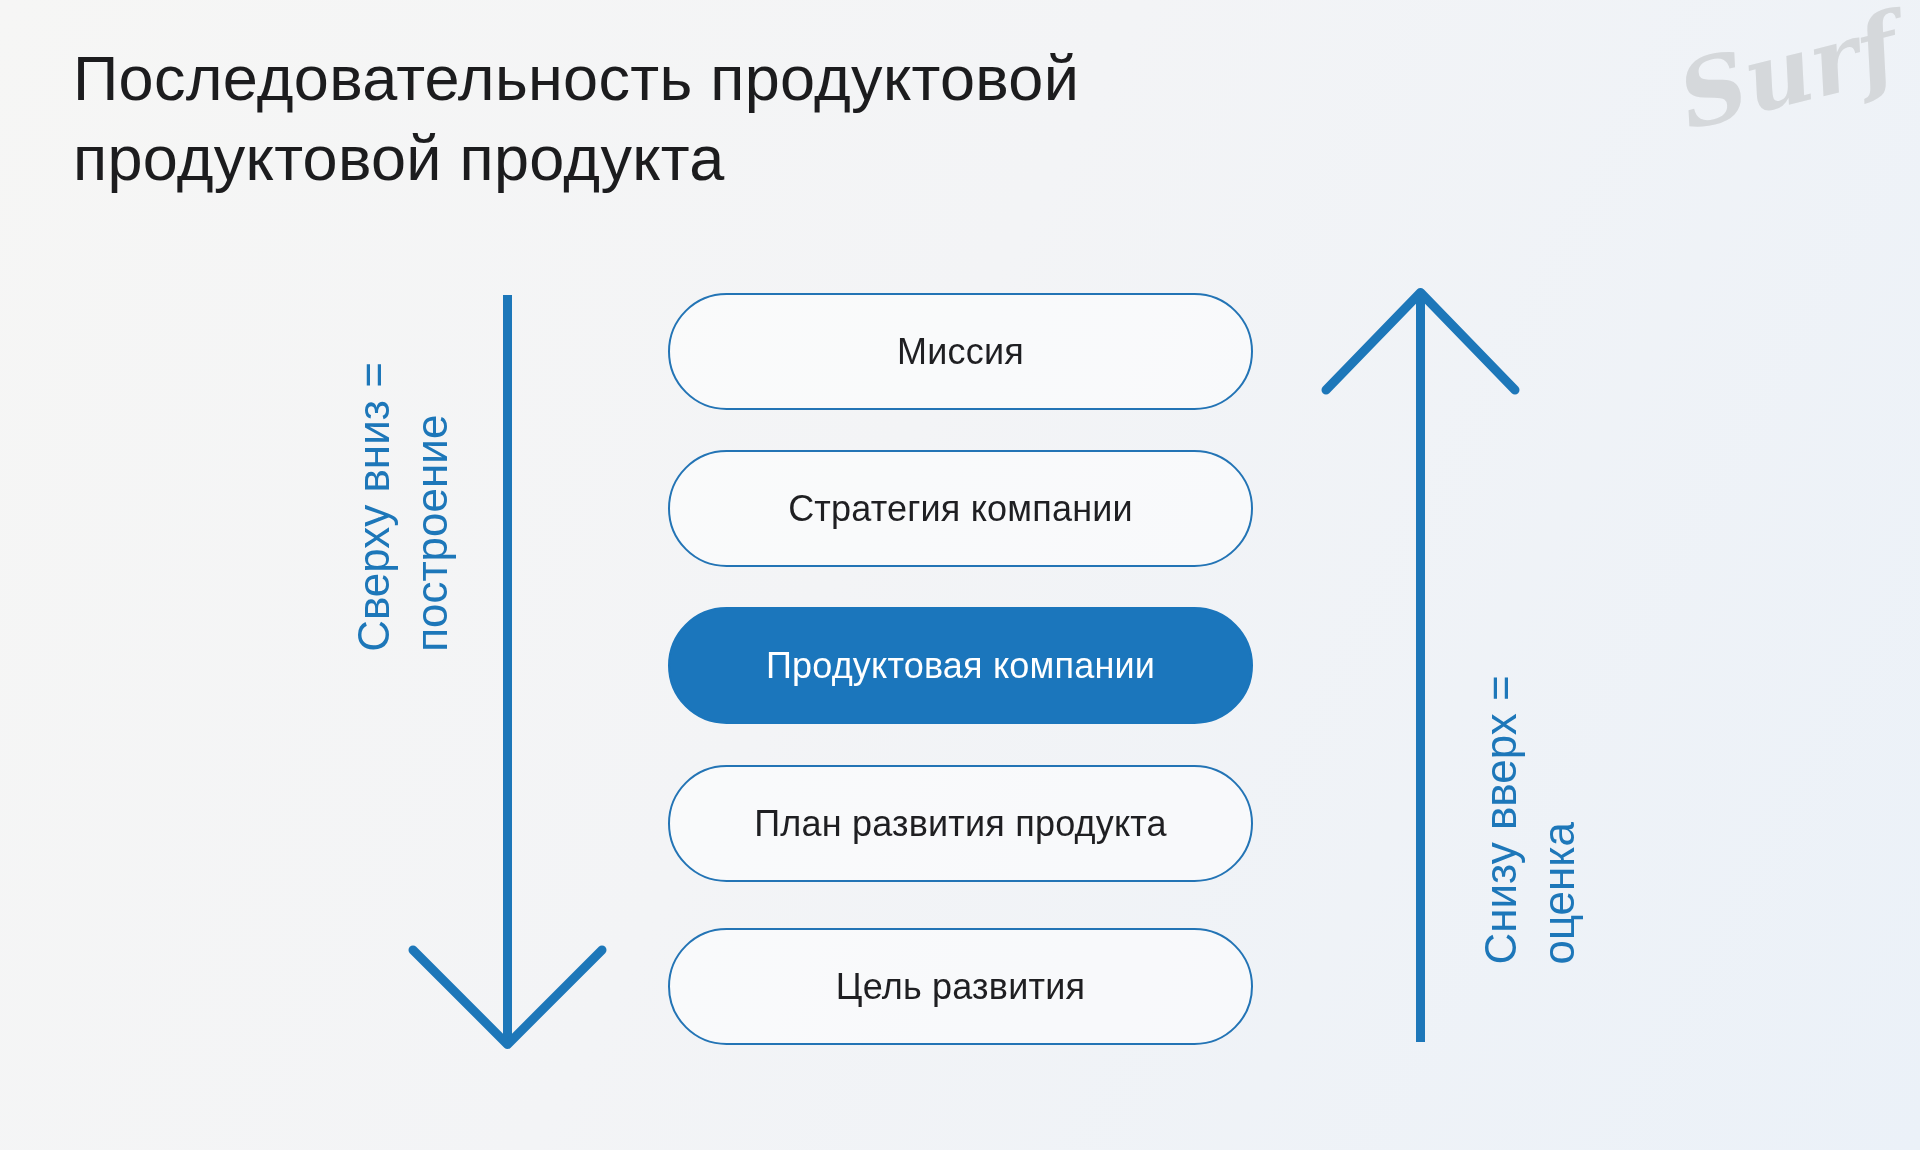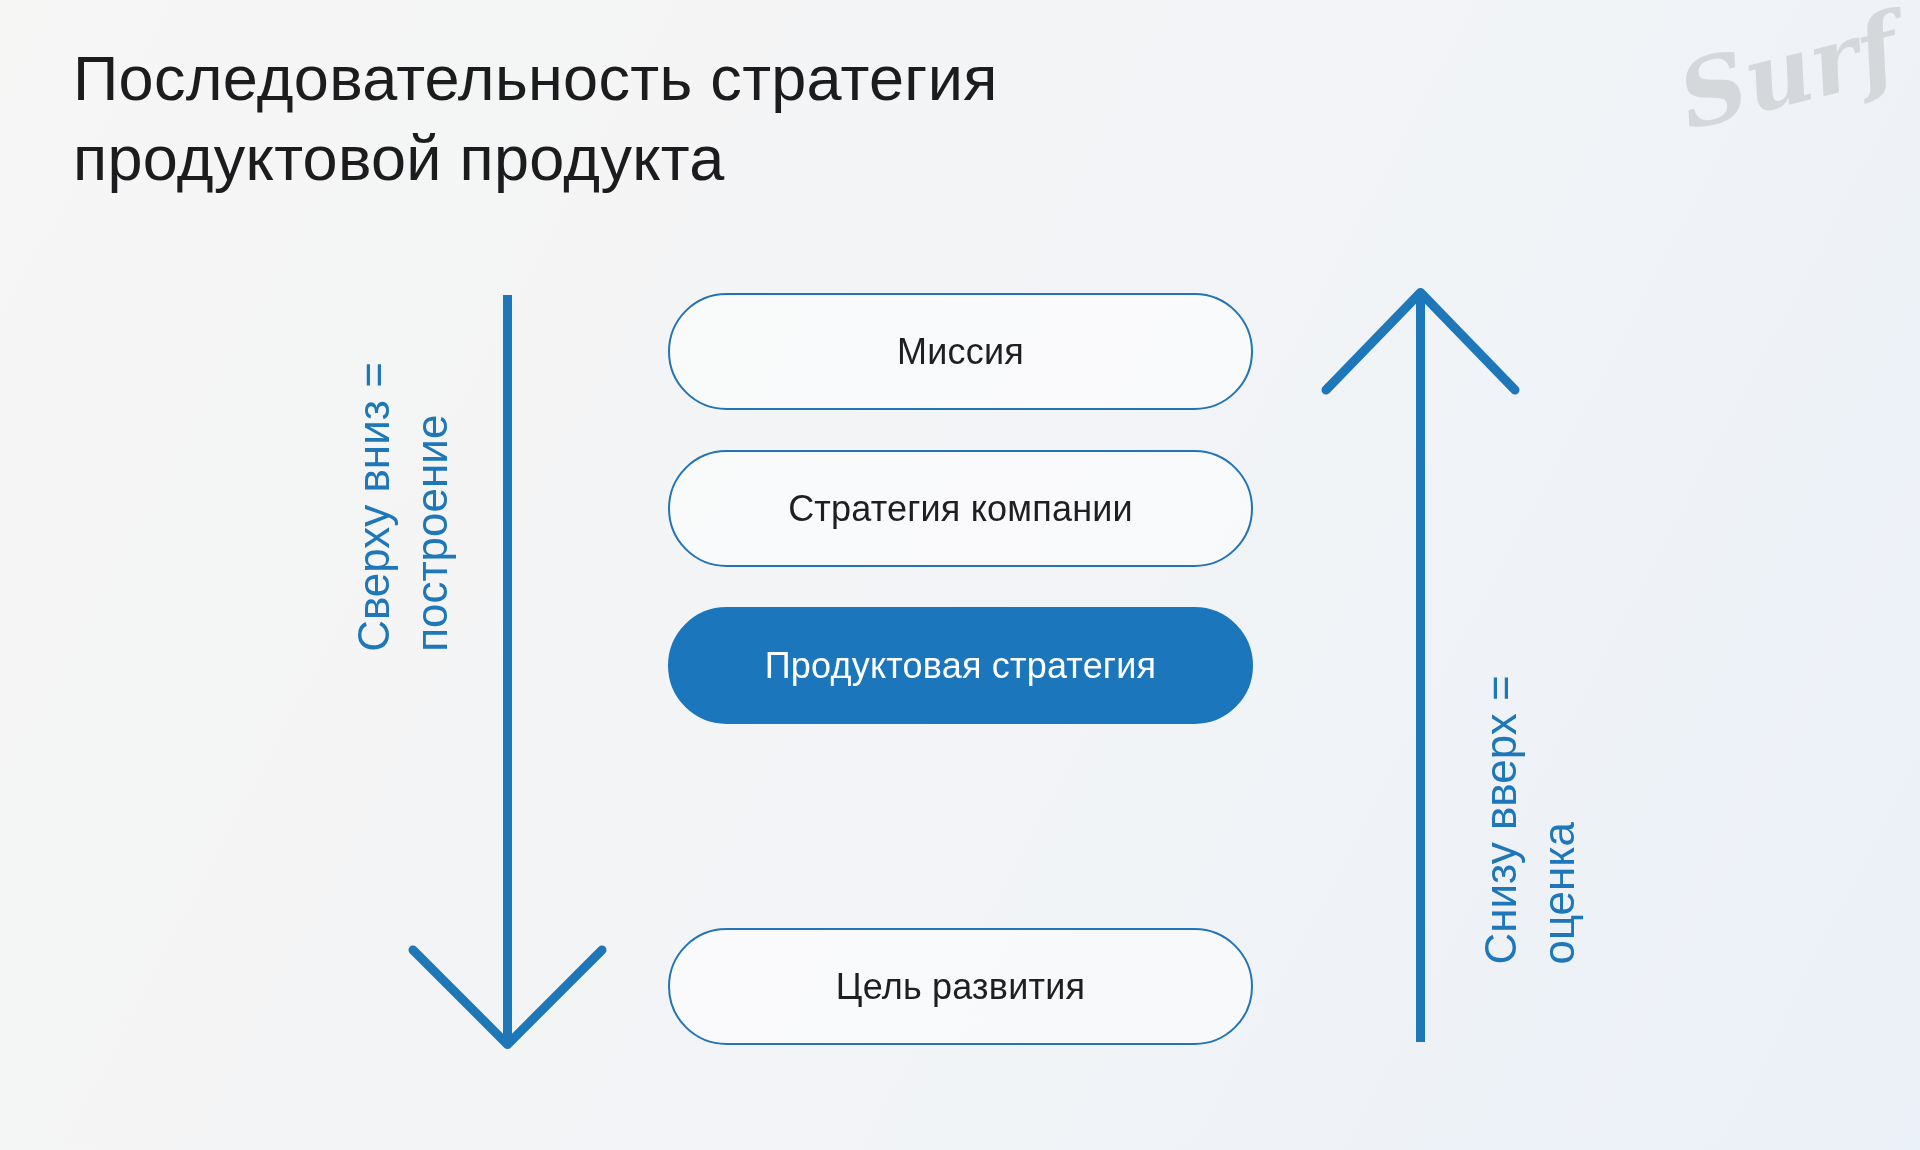--- a/index.html
+++ b/index.html
@@ -77,21 +77,21 @@
     border-color:#1b76bc;
     color:#ffffff;
   }
 </style>
 </head>
 <body>
 
 <div class="slide">
 
   <div class="page-title">
-    <div>Последовательность стратегия</div>
+    <div>Последовательность продуктовой</div>
     <div>продуктовой продукта</div>
   </div>
 
   <div class="logo">Surf</div>
 
   <div class="rot-label rot-label--left">
     <div>Сверху вниз =</div>
     <div>построение</div>
   </div>
 
@@ -106,16 +106,17 @@
       <path d="M413 950 L507.5 1044.5 L602 950" fill="none" stroke="#1d77b9" stroke-width="9" stroke-linecap="round" stroke-linejoin="round"></path>
     </g>
     <g>
       <path d="M1420.5 297 L1420.5 1042" fill="none" stroke="#1d77b9" stroke-width="9" stroke-linecap="butt"></path>
       <path d="M1326 390 L1420.5 292.5 L1515 390" fill="none" stroke="#1d77b9" stroke-width="9" stroke-linecap="round" stroke-linejoin="round"></path>
     </g>
   </svg>
 
   <div class="pill" style="top:293px">Миссия</div>
   <div class="pill" style="top:450px">Стратегия компании</div>
-  <div class="pill pill--filled" style="top:607px">Продуктовая стратегия</div>
+  <div class="pill pill--filled" style="top:607px">Продуктовая компании</div>
+  <div class="pill" style="top:765px">План развития продукта</div>
   <div class="pill" style="top:928px">Цель развития</div>
 
 </div>
 
 </body></html>

